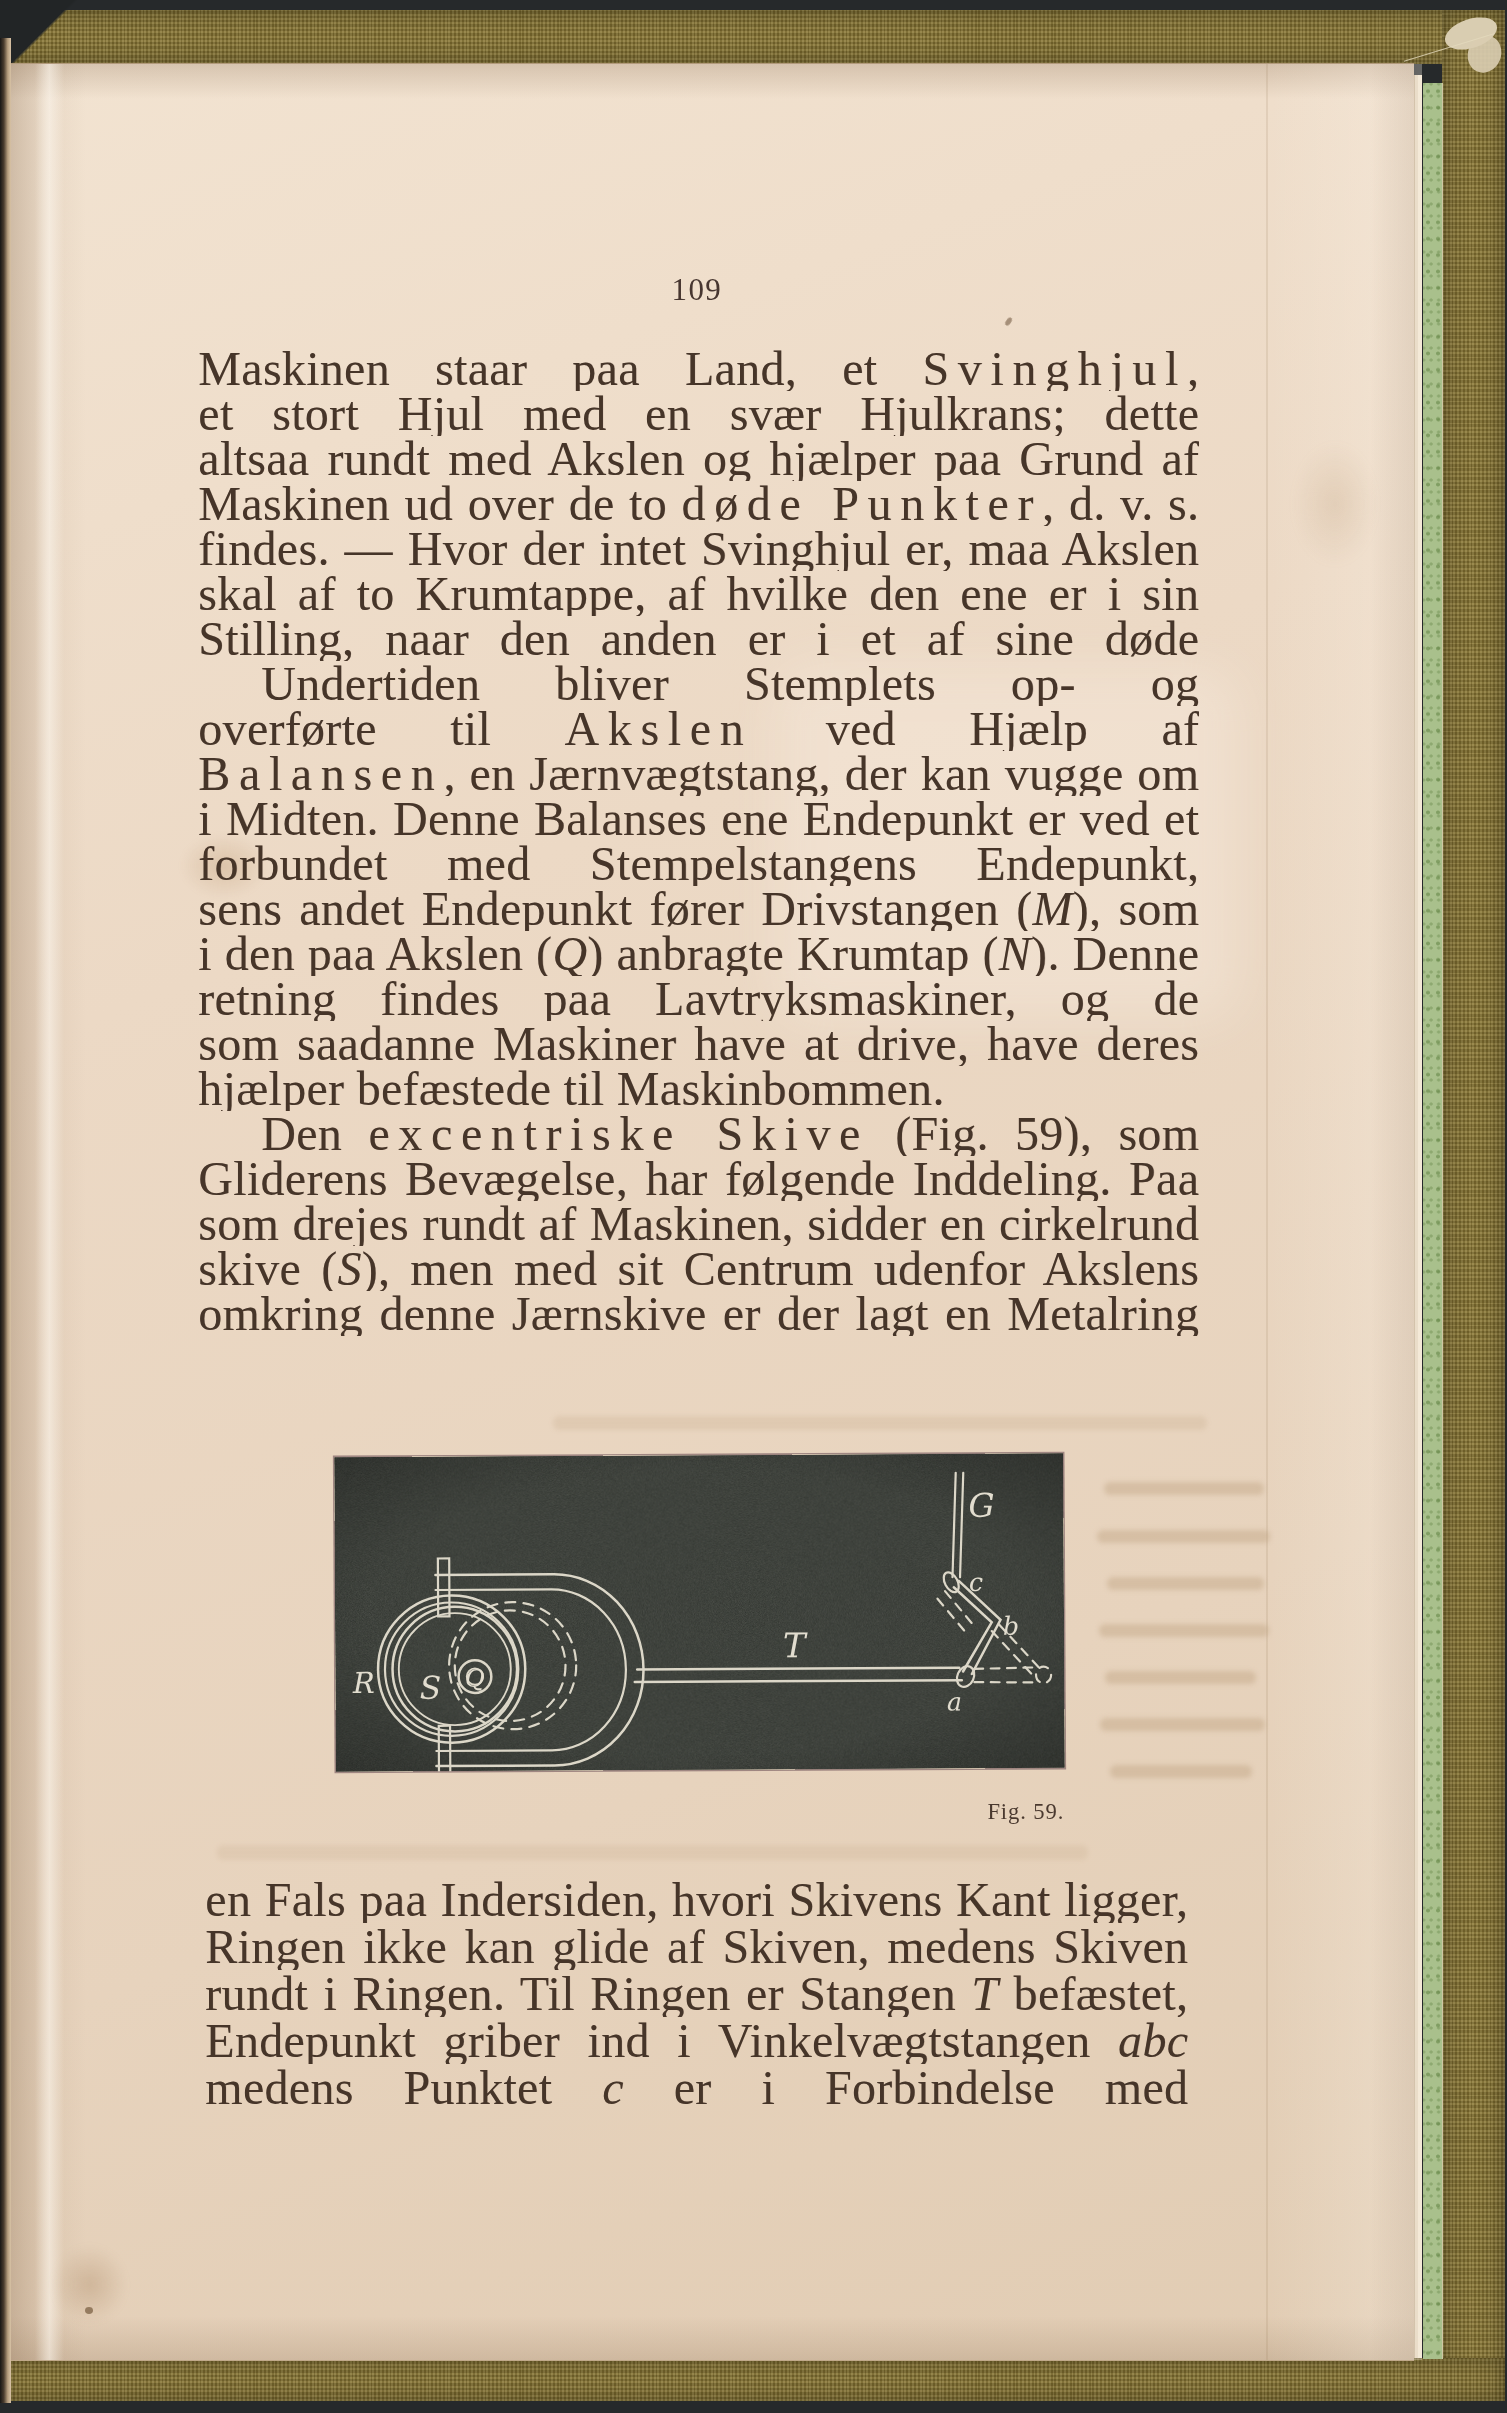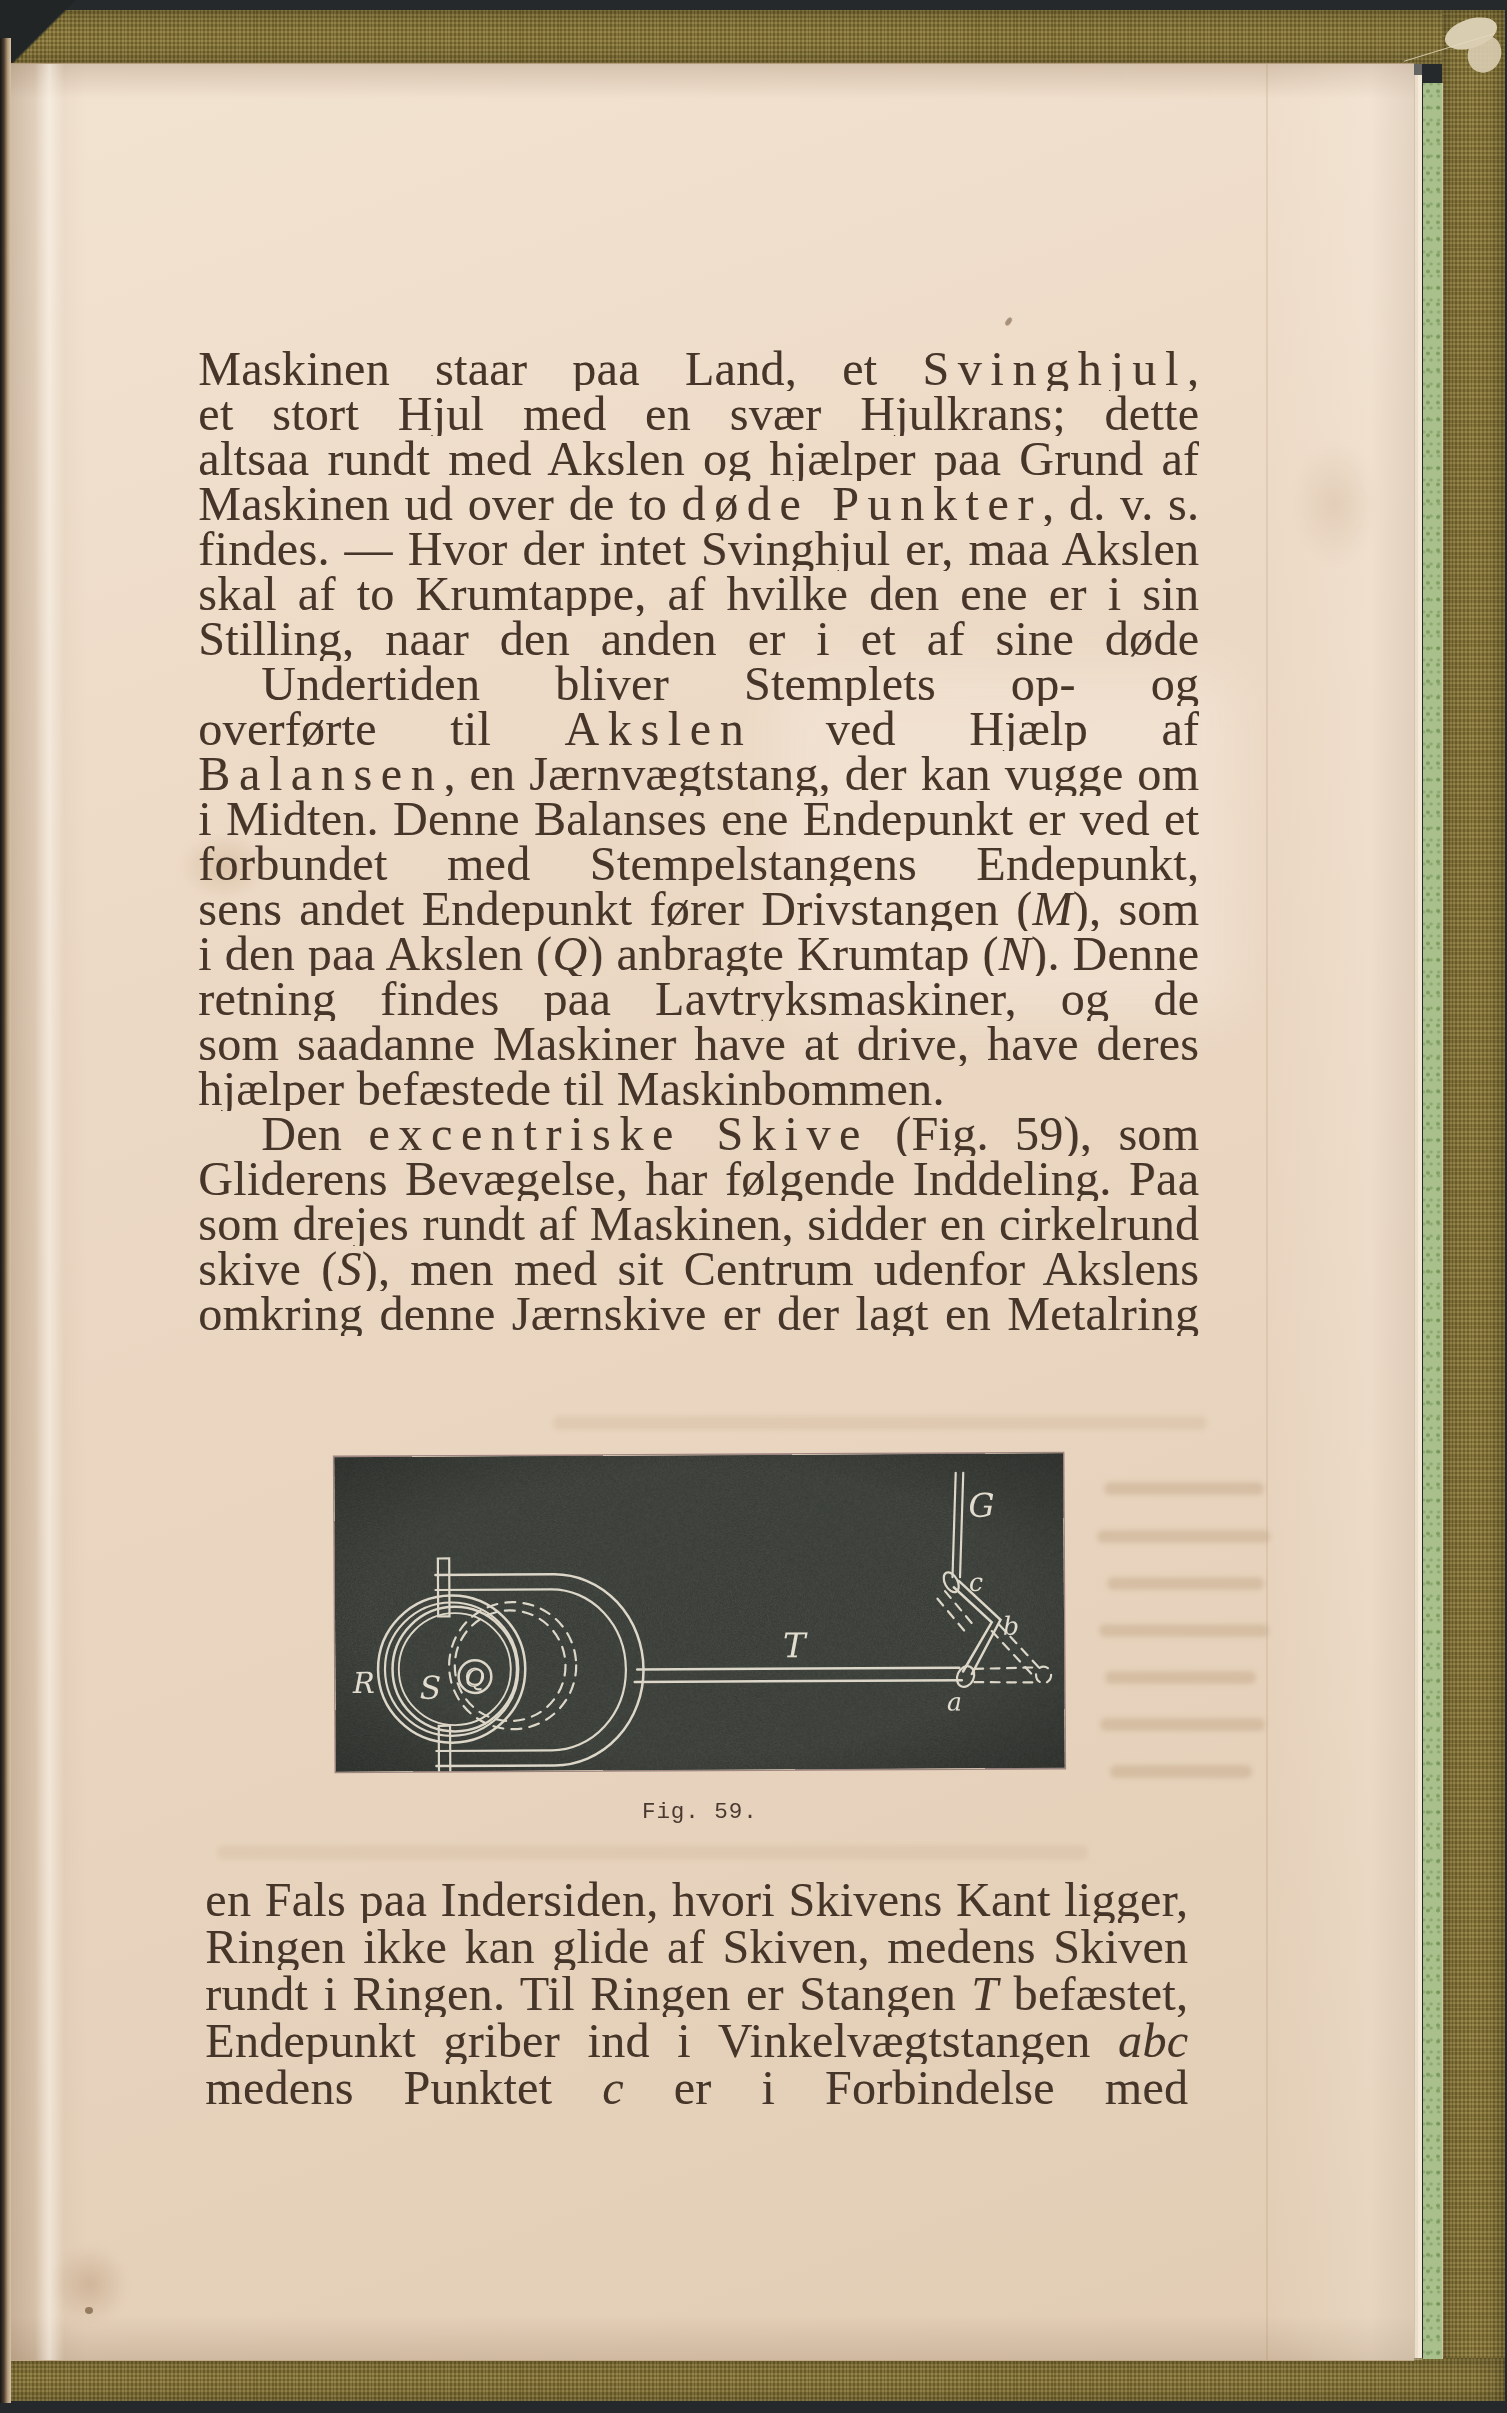--- a/index.html
+++ b/index.html
@@ -75,22 +75,22 @@
   .tb-top{left:187px;top:282px;width:1001px;}
   .tb-bottom{left:194px;top:1812px;width:983px;}
   .line{height:45px;line-height:45px;text-align:justify;text-align-last:justify;
         white-space:normal;overflow:hidden;}
   .tb-bottom .line{height:47px;line-height:47px;}
   .line.nojust{text-align-last:left;}
   .line.indent{padding-left:63px;}
   .line .sp{letter-spacing:.18em;}
   .line .it{font-style:italic;letter-spacing:0.3px;}
 
-  .caption{position:absolute;left:324px;top:1735px;width:729px;text-align:center;
-    font-size:22.6px;color:#4a392f;letter-spacing:0.9px;font-family:Liberation Mono, monospace;}
+  .caption{position:absolute;left:324px;top:1735px;width:729px;text-align:right;
+    font-size:22.6px;color:#4a392f;letter-spacing:0.9px;}
 
   
   .figure-wrap{position:absolute;left:324px;top:1391px;width:729px;height:315px;
     transform:rotate(-0.3deg);box-shadow:0 0 0 1.3px rgba(70,40,55,.45);}
   .figure-wrap svg{display:block;}
 </style>
 </head>
 <body>
 
 <div class="scene">
@@ -125,20 +125,21 @@
     <div class="ghost" style="left:1093px;top:1418px;width:160px;height:12.6px;"></div>
     <div class="ghost" style="left:1086px;top:1466px;width:173px;height:12.6px;"></div>
     <div class="ghost" style="left:1096px;top:1513px;width:157px;height:12.6px;"></div>
     <div class="ghost" style="left:1088px;top:1560px;width:170px;height:12.6px;"></div>
     <div class="ghost" style="left:1094px;top:1607px;width:151px;height:12.6px;"></div>
     <div class="ghost" style="left:1089px;top:1654px;width:165px;height:12.6px;"></div>
     <div class="ghost" style="left:1099px;top:1701px;width:142px;height:12.6px;"></div>
     <div class="ghost" style="left:542px;top:1352px;width:654px;height:14px;opacity:.55;"></div>
     <div class="ghost" style="left:206px;top:1781px;width:871px;height:15px;opacity:.45;"></div>
 
+    <div class="page-number">109</div>
 
     <div class="text-block tb-top" id="tb-top">
         <div class="line">Maskinen staar paa Land, et <span class="sp">Svinghjul</span>, hvorved forstaas</div>
         <div class="line">et stort Hjul med en svær Hjulkrans; dette Svinghjul drejes</div>
         <div class="line">altsaa rundt med Akslen og hjælper paa Grund af Inertien</div>
         <div class="line">Maskinen ud over de to <span class="sp">døde Punkter</span>, d. v. s. de Stillinger,</div>
         <div class="line">findes. — Hvor der intet Svinghjul er, maa Akslen drejes</div>
         <div class="line">skal af to Krumtappe, af hvilke den ene er i sin gunstigste</div>
         <div class="line nojust">Stilling, naar den anden er i et af sine døde Punkter.</div>
         <div class="line indent">Undertiden bliver Stemplets op- og nedadgaaende Bevægelse</div>

